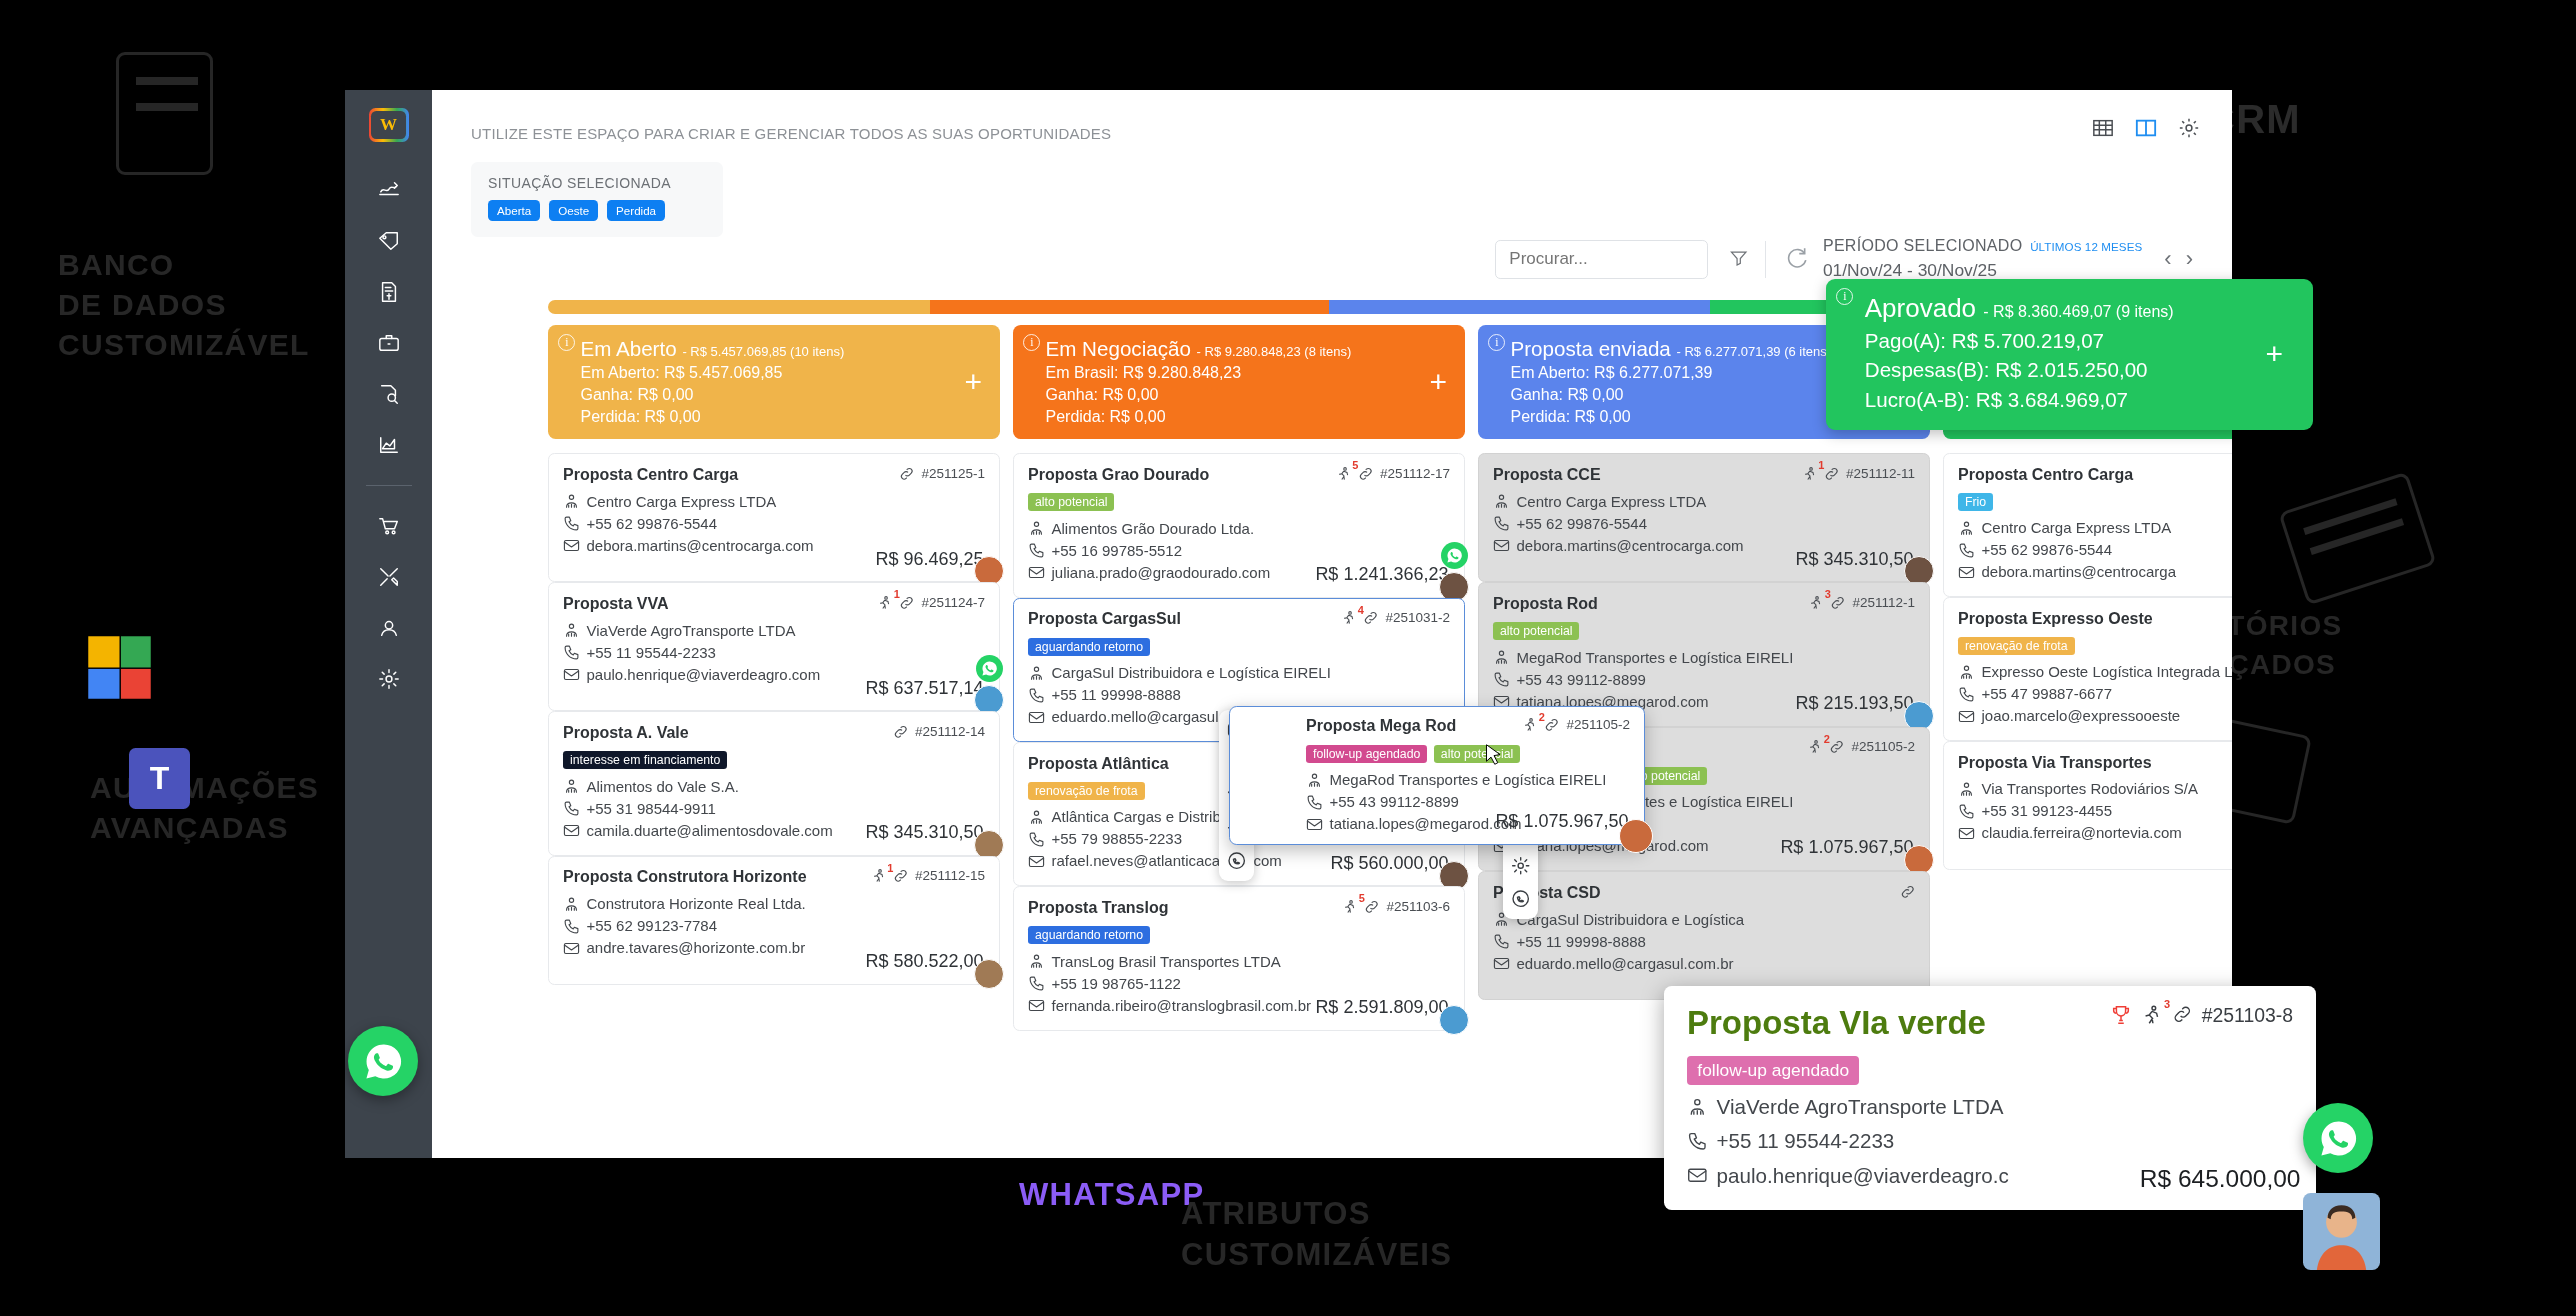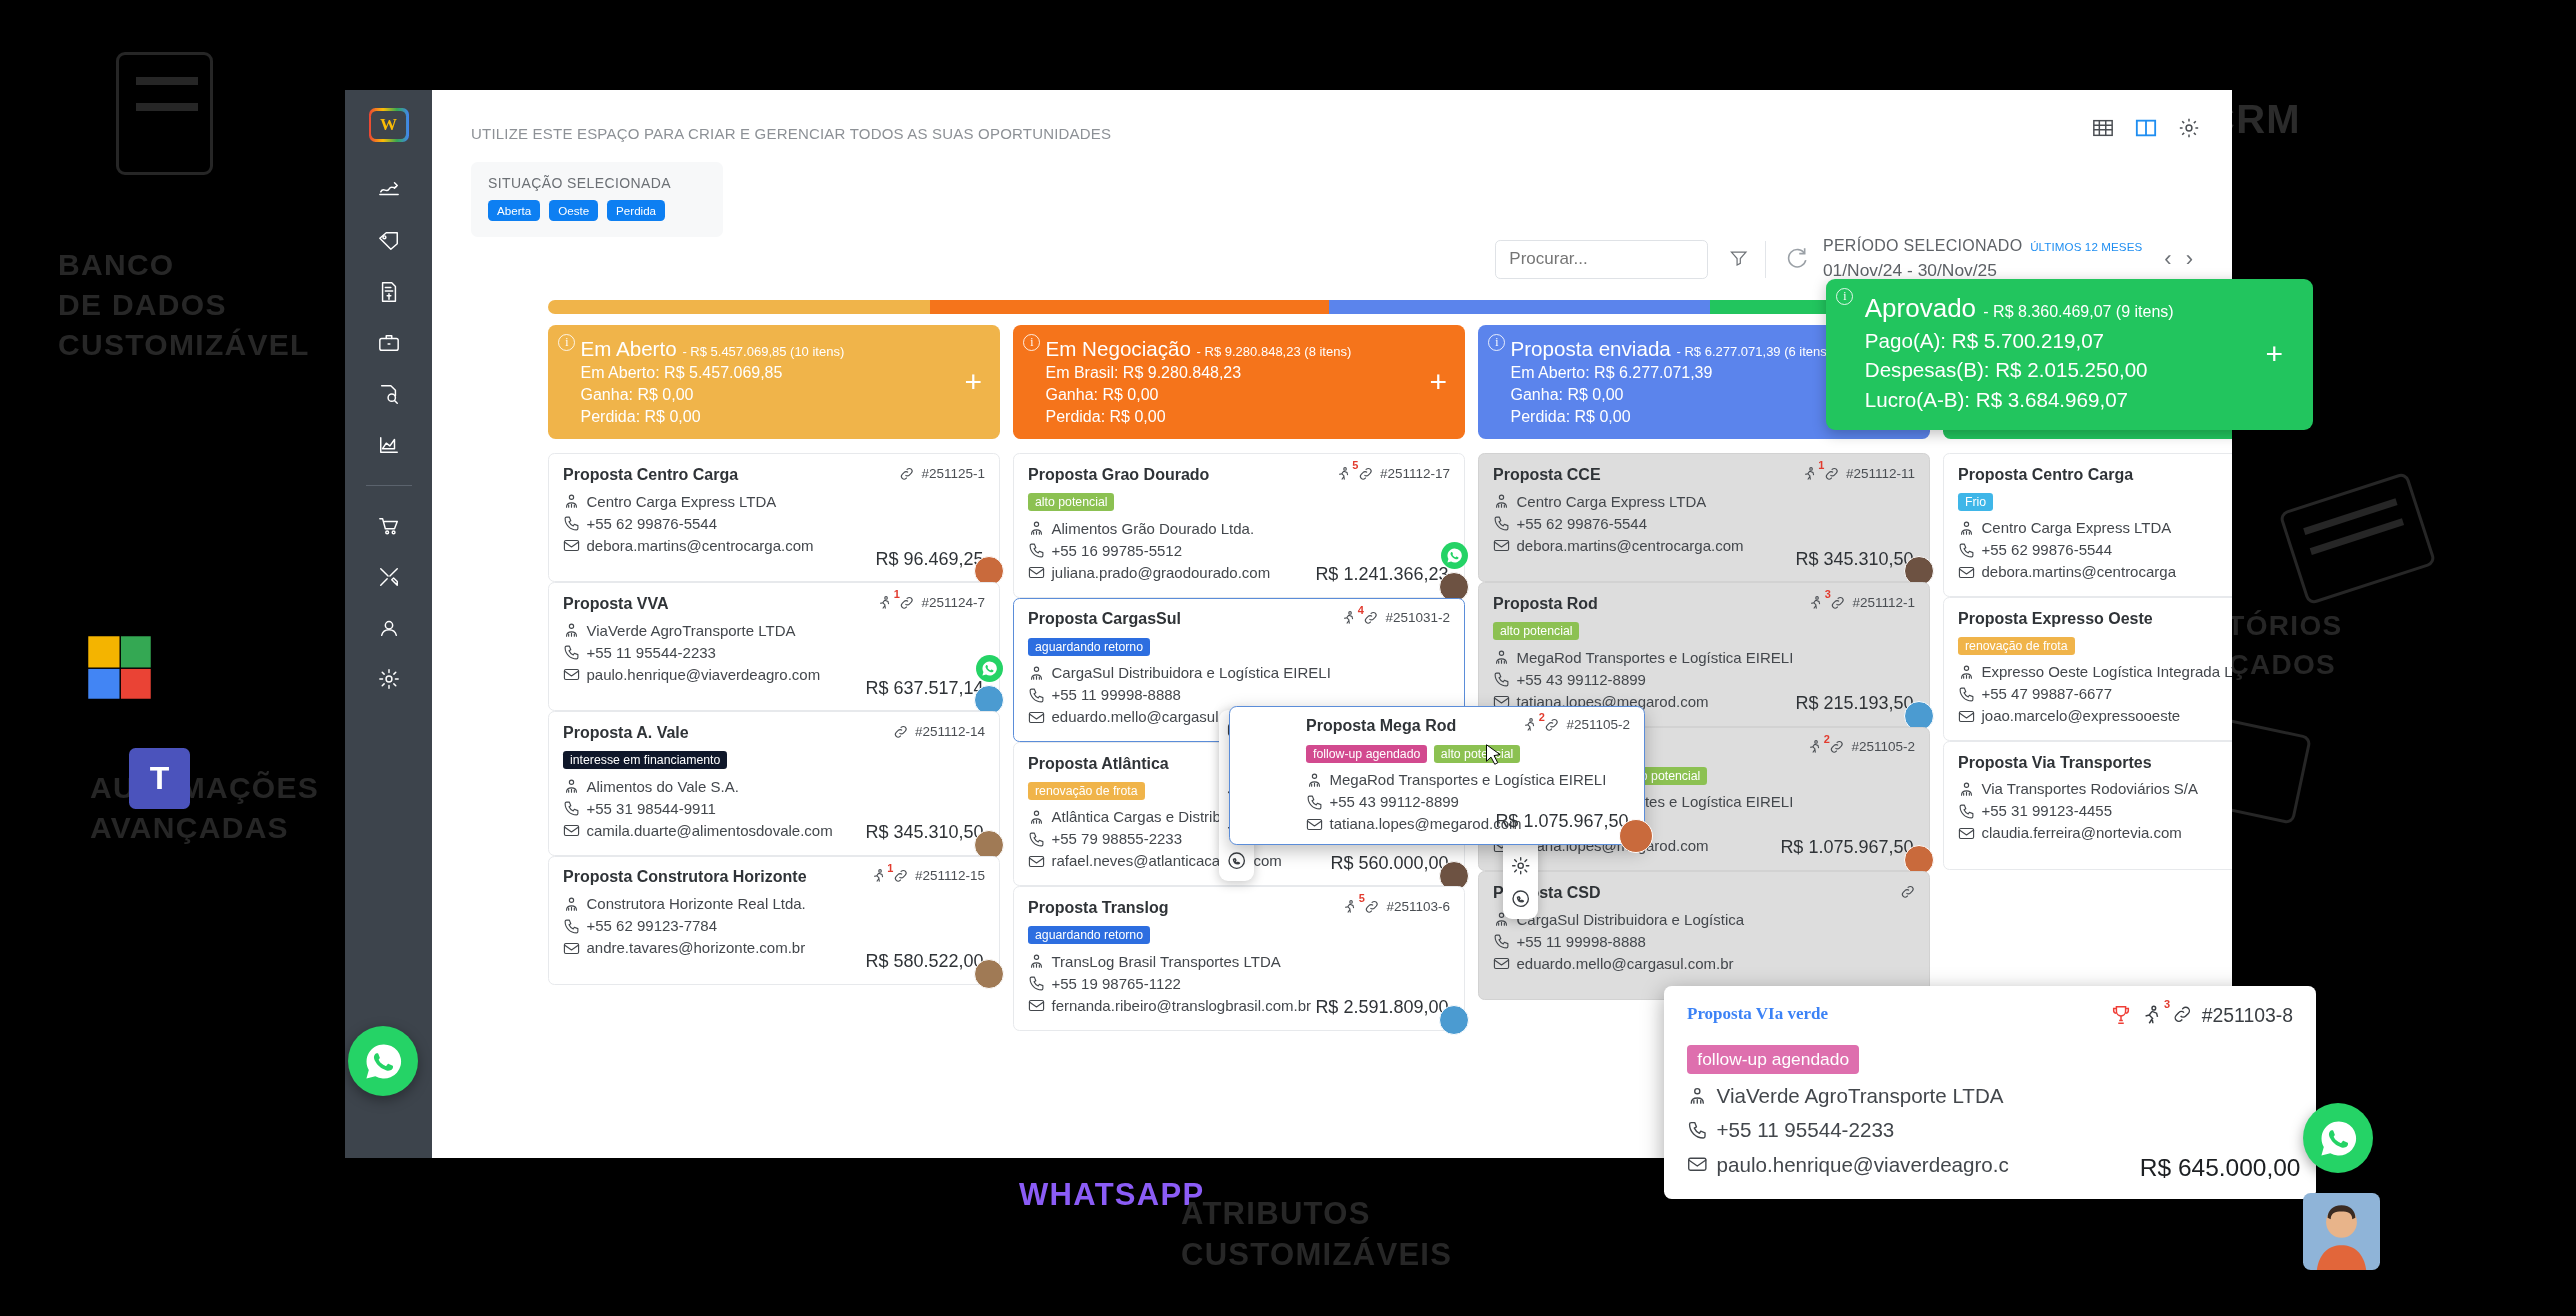--- a/index.html
+++ b/index.html
@@ -136,21 +136,21 @@
     background:#22c55e; border-radius:9px; padding:14px 19.4px 18px 19.4px; color:#fff; z-index:50;
     box-shadow:0 3.9px 14px rgba(0,0,0,.25); }
   .approved .col-plus { right:30px; }
   .approved .a-title { margin-left:19.4px; font-size:26px; }
   .approved .a-title .sum { font-size:16px; }
   .approved .a-line { margin-left:19.4px; font-size:20.6px; margin-top:5.2px; }
 
   .viaverde { position:absolute; left:1664px; top:986px; width:652px; background:#fff;
     border-radius:7.7px; box-shadow:0 6.5px 22px rgba(0,0,0,.35); padding:18px 23px 22px 23px; z-index:60; }
   .vv-top { display:flex; justify-content:space-between; align-items:flex-start; }
-  .vv-title { font-size:17px; font-weight:700; color:#3b82f6;font-family:Liberation Serif, serif; }
+  .vv-title { font-size:33px; font-weight:700; color:#4d7c0f; }
   .vv-meta { display:flex; gap:9px; align-items:flex-start; font-size:19.4px; color:#3a3e43; }
   .vv-tag { display:inline-block; margin-top:14px; background:#de6fae; color:#fff;
     font-size:17.4px; border-radius:3.9px; padding:3.9px 10.3px; }
   .vv-line { display:flex; align-items:center; gap:9px; font-size:20.6px; color:#43474c;
     margin-top:10.3px; white-space:nowrap; }
   .vv-price { position:absolute; right:15.5px; bottom:17px; font-size:24.5px; color:#1c1f22; }
 
   
   .wa-big { position:absolute; width:70px;height:70px;border-radius:50%;
     background:#25d366; display:flex;align-items:center;justify-content:center;

